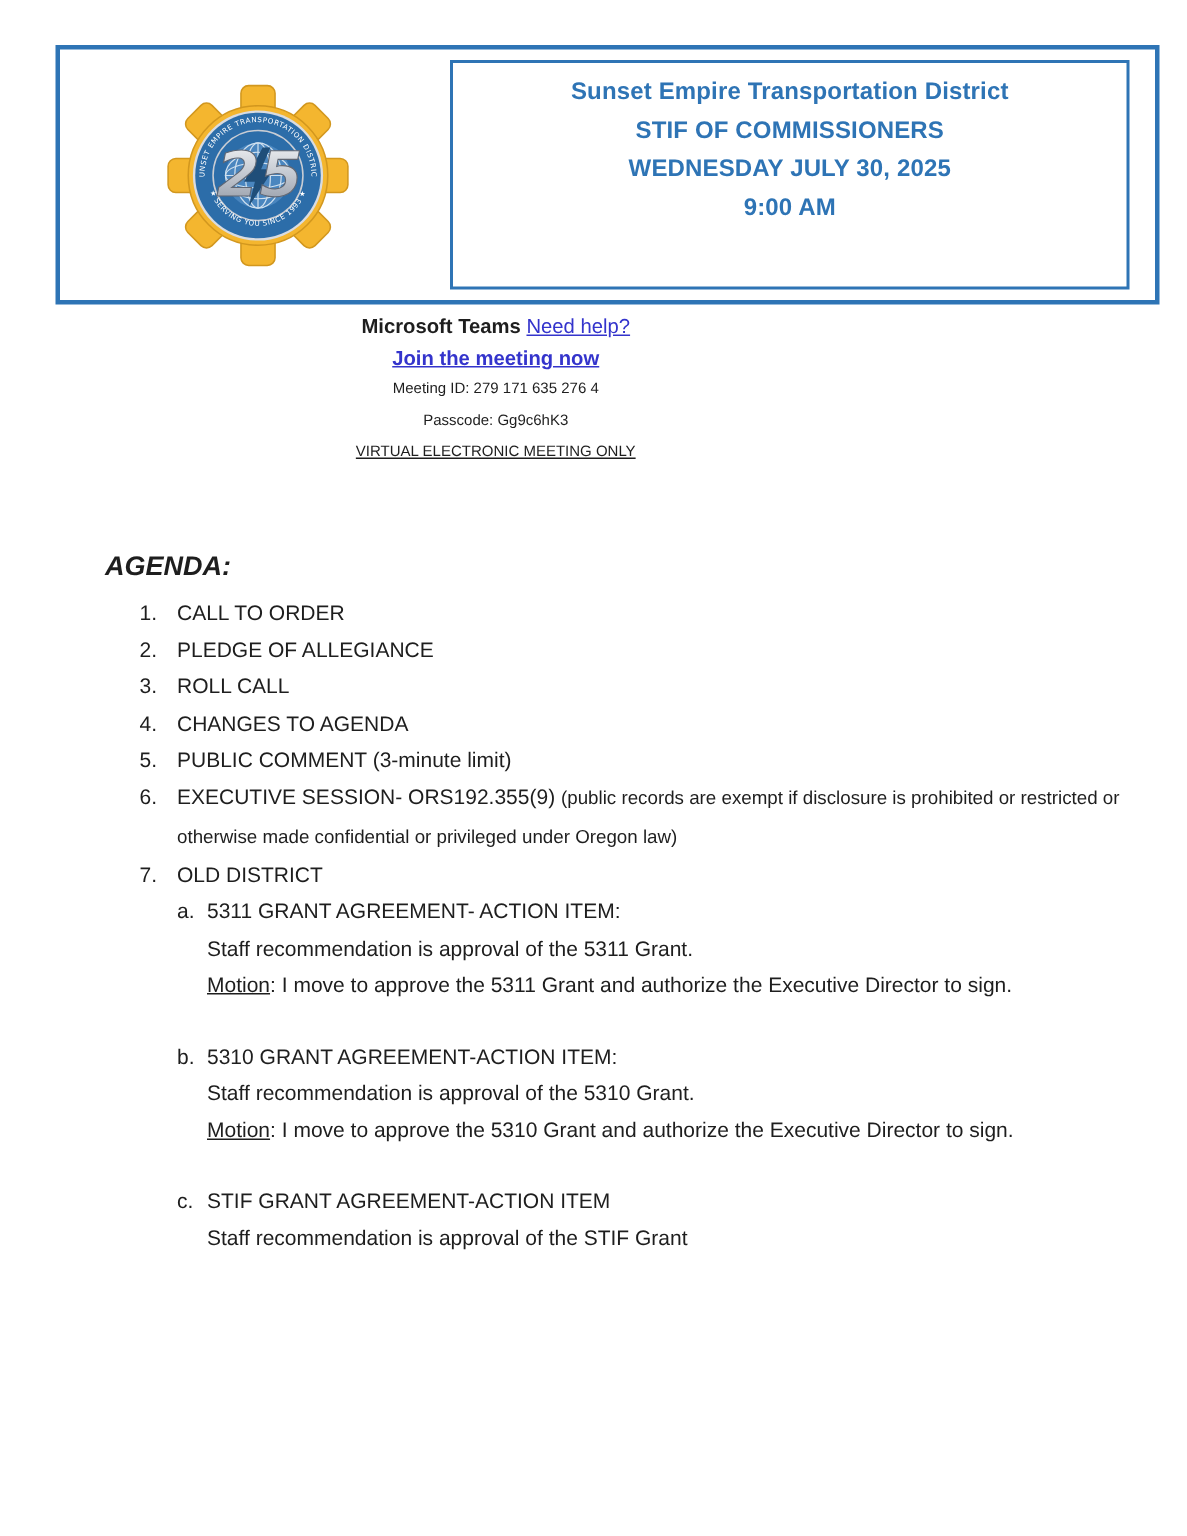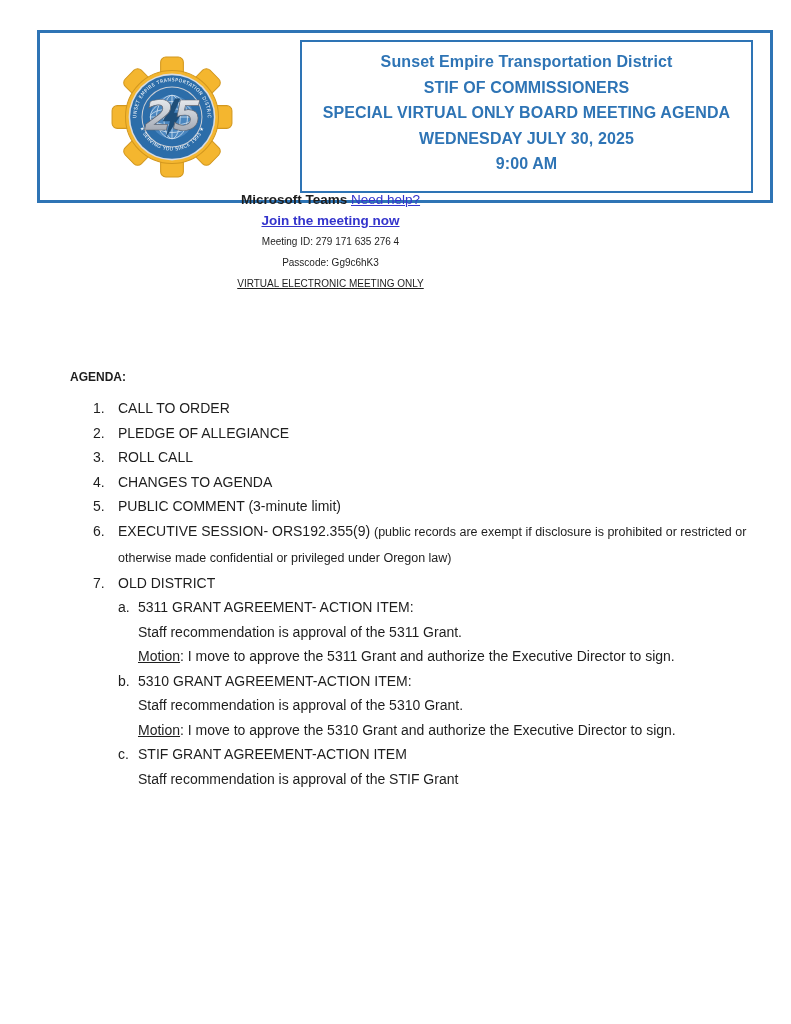--- a/index.html
+++ b/index.html
@@ -25,51 +25,51 @@
     border:2px solid #2E74B5;
     text-align:center; padding-top:7px;
   }
   .title-line {
     color:#2E74B5; font-weight:bold; font-size:16px; line-height:25.5px;
     letter-spacing:0.1px;
   }
 
   
   .teams {
-    position:absolute; top:189px; left:0; width:661px; text-align:center;
+    position:absolute; top:207px; left:0; width:661px; text-align:center;
   }
   .teams .l { line-height:21px; }
   .t-small { font-size:13.5px; }
   .t-big   { font-size:10px; }
   .bold { font-weight:bold; }
   a.doclink, .doclink {
     color:#3434CC; text-decoration:underline; cursor:pointer;
   }
   .underline { text-decoration:underline; }
 
   
   .agenda {
     position:absolute; top:368px; left:70px; width:695px;
     font-size:14px;
   }
   .agenda-heading {
-    font-weight:bold; font-size:12px; line-height:19px; margin-bottom:9px;
+    font-weight:bold; font-size:18px; line-height:19px; margin-bottom:9px;font-style:italic;
   }
   .row { padding-left:48px; line-height:24.6px; }
   .num {
     display:inline-block; width:25px; margin-left:-25px;
     vertical-align:top;
   }
   .row .wrap { display:inline-block; width:634px; vertical-align:top; line-height:24.8px; }
   .note { font-size:12.5px; }
 
   .sub-block { padding-left:68px; }
   .sub-block .srow { line-height:24.5px; }
   .letter { display:inline-block; width:20px; margin-left:-20px; }
-  .mt { }
+  .mt { margin-top:23px; }
 
   svg text { font-family:"DejaVu Sans", sans-serif; }
 </style>
 </head>
 <body>
 
 <div class="header-outer">
 
   <div class="logo-wrap">
     <svg viewBox="0 0 120 120" width="124" height="124">
@@ -117,21 +117,20 @@
         <textPath href="#arcBot" startOffset="50%" text-anchor="middle">★ SERVING YOU SINCE 1993 ★</textPath>
       </text>
 
       <text x="61" y="73" font-size="40" font-weight="bold" font-style="italic" text-anchor="middle" fill="url(#silver)" stroke="#5F6673" stroke-width="0.7">25</text>
     </svg>
   </div>
 
   <div class="header-inner">
     <div class="title-line">Sunset Empire Transportation District</div>
     <div class="title-line">STIF OF COMMISSIONERS</div>
-    <div class="title-line">SPECIAL VIRTUAL ONLY BOARD MEETING AGENDA</div>
     <div class="title-line">WEDNESDAY JULY 30, 2025</div>
     <div class="title-line">9:00 AM</div>
   </div>
 </div>
 
 <div class="teams">
   <div class="l t-small">
     <span class="bold">Microsoft Teams</span>
     <a class="doclink">Need help?</a>
   </div>

